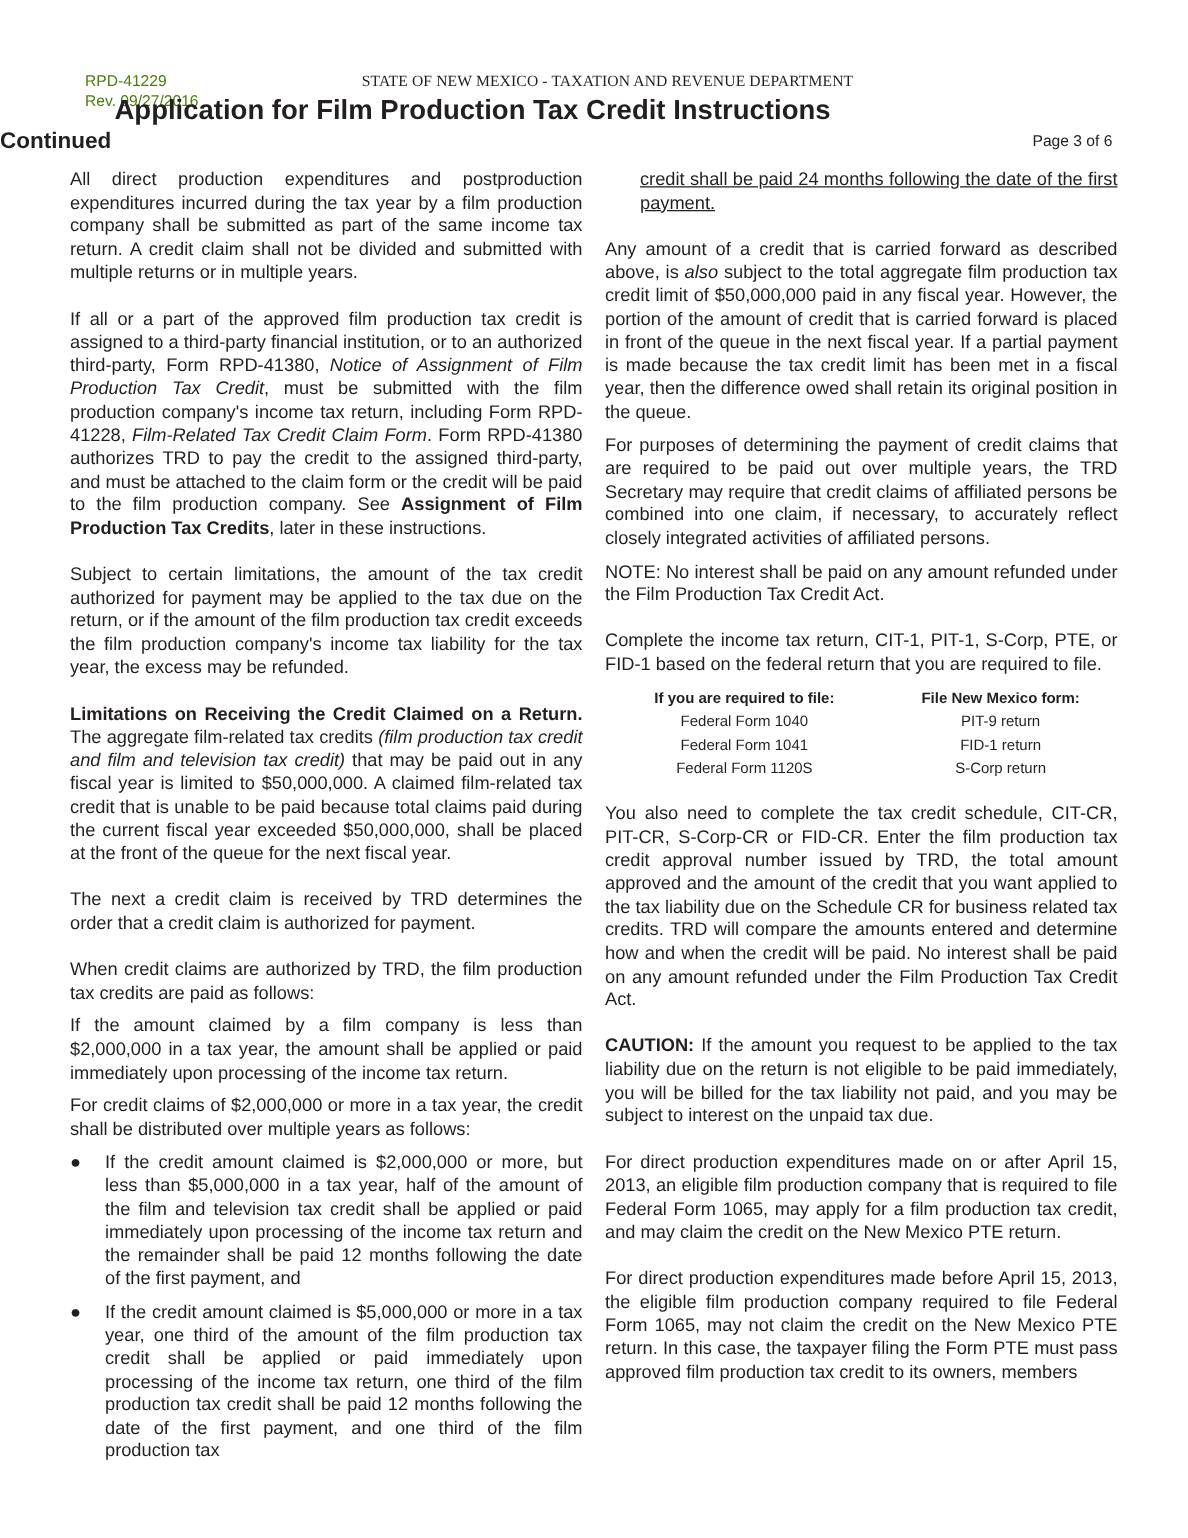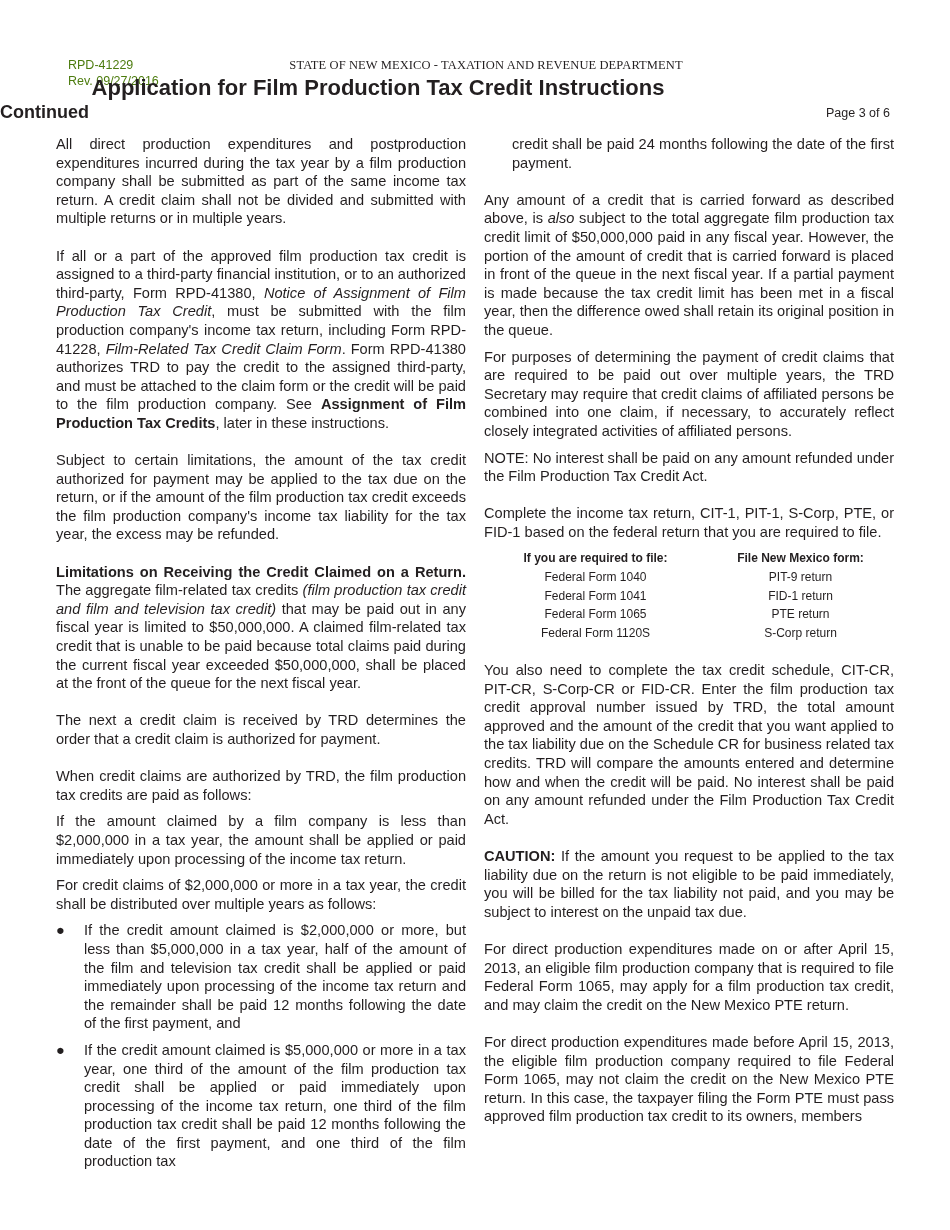--- a/index.html
+++ b/index.html
@@ -19,21 +19,21 @@
   .col { position: absolute; top: 135px; width: 410px; font-size: 14.6px; line-height: 18.6px; }
   .col.left { left: 56px; }
   .col.right { left: 484px; }
   p { margin: 0; text-align: justify; }
   .gap-lg { margin-bottom: 18.6px; }
   .gap-sm { margin-bottom: 8px; }
   b { font-weight: bold; }
   i { font-style: italic; }
   .bullet { position: relative; padding-left: 28px; text-align: justify; }
   .bullet .dot { position: absolute; left: 0; top: 0; }
-  .cont { padding-left: 28px; }
+  .cont { padding-left: 28px; text-decoration: underline; }
   table.forms { border-collapse: collapse; width: 410px; margin-top: 0; }
   table.forms td, table.forms th { padding: 0; text-align: center; font-size: 12px; line-height: 18.6px; vertical-align: top; }
   table.forms th { font-weight: bold; }
   table.forms td.c1, table.forms th.c1 { width: 223px; }
 </style>
 </head>
 <body>
 
 <div class="formno">
   <div>RPD-41229</div>
@@ -86,24 +86,20 @@
     </tr>
     <tr>
       <td class="c1">Federal Form 1040</td>
       <td>PIT-9 return</td>
     </tr>
     <tr>
       <td class="c1">Federal Form 1041</td>
       <td>FID-1 return</td>
     </tr>
     <tr>
-      <td class="c1">Federal Form 1065</td>
-      <td>PTE return</td>
-    </tr>
-    <tr>
       <td class="c1">Federal Form 1120S</td>
       <td>S-Corp return</td>
     </tr>
   </tbody>
     </table>
 
   <p class="gap-lg">You also need to complete the tax credit schedule, CIT-CR, PIT-CR, S-Corp-CR or FID-CR. Enter the film production tax credit approval number issued by TRD, the total amount approved and the amount of the credit that you want applied to the tax liability due on the Schedule CR for business related tax credits. TRD will compare the amounts entered and determine how and when the credit will be paid. No interest shall be paid on any amount refunded under the Film Production Tax Credit Act.</p>
 
   <p class="gap-lg"><b>CAUTION:</b><span> If the amount you request to be applied to the tax liability due on the return is not eligible to be paid immediately, you will be billed for the tax liability not paid, and you may be subject to interest on the unpaid tax due.</span></p>
 

